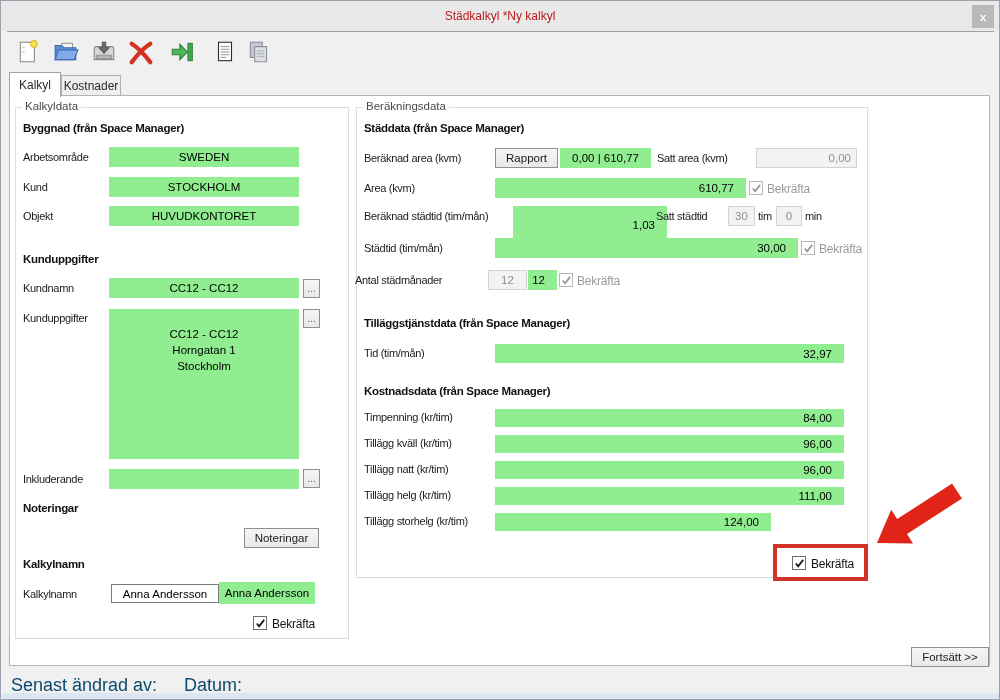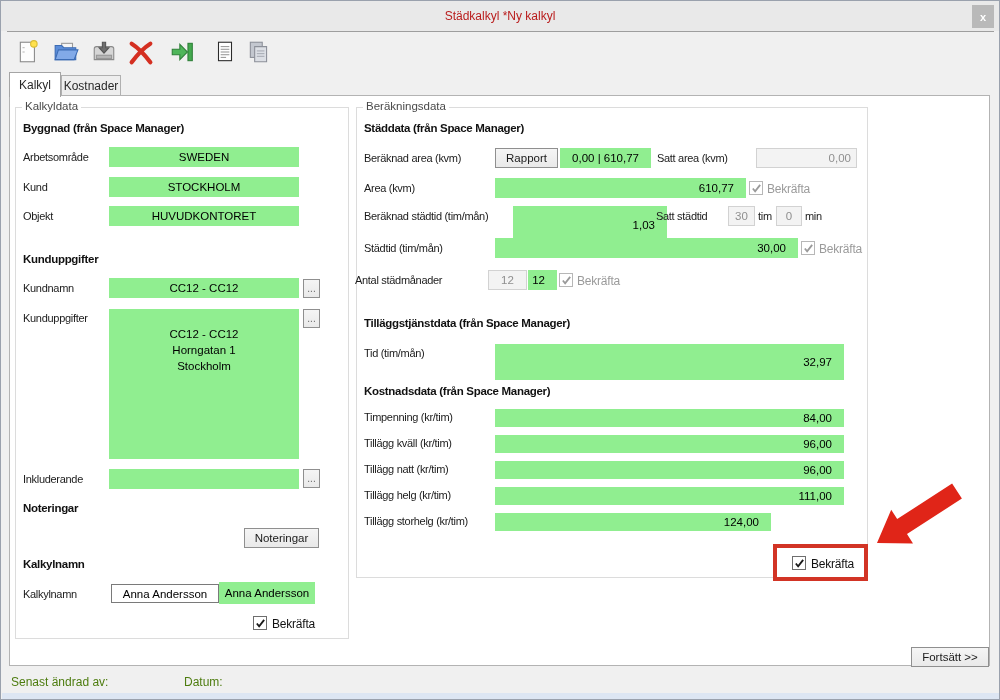--- a/index.html
+++ b/index.html
@@ -26,21 +26,21 @@
   .grayfield.center{justify-content:center;}
   .btn{background:linear-gradient(#f5f5f5,#e9e9e9);border:1px solid #8f8f8f;font-size:11.5px;color:#1b1b1b;display:flex;align-items:center;justify-content:center;cursor:default;}
   .btn.small{color:#6a6a6a;font-size:10px;line-height:4px;}
   .chk{width:14px;height:14px;background:#fff;border:1px solid #6e6e6e;display:flex;align-items:center;justify-content:center;}
   .chk.disabled{border-color:#b7b7b7;}
   .chklabel{font-size:12px;letter-spacing:-0.2px;color:#111;white-space:nowrap;}
   .chklabel.gray{color:#9a9a9a;}
   .txtinput{border:1px solid #7a7a7a;background:#fff;font-size:11.5px;text-align:center;font-family:"Liberation Sans",sans-serif;padding:0;}
   .gbigbox{background:#90EE90;text-align:center;font-size:11.5px;color:#000;line-height:16px;}
   .redrect{border:4px solid #d23425;background:transparent;}
-  .statustext{font-size:12px;color:#4d7c0f;white-space:nowrap;}
+  .statustext{font-size:18px;color:#0c4a6e;white-space:nowrap;}
   .bottomstrip{left:1px;top:692px;width:997px;height:7px;background:#dde6f3;}
 </style>
 </head>
 <body>
 
 <div id="window">
 
   <div class="abs titlebar"></div>
   <div class="abs title">Städkalkyl *Ny kalkyl</div>
   <div class="abs closebtn">x</div>
@@ -194,21 +194,21 @@
   <div class="abs chk disabled" style="left:558px;top:272px;">
     <svg width="11" height="11" viewBox="0 0 12 12">
         <path d="M2 6 L4.5 9 L10 2" stroke="#9a9a9a" stroke-width="2" fill="none"></path>
       </svg>
   </div>
   <div class="abs chklabel gray" style="left:576px;top:273px;">Bekräfta</div>
 
   <div class="abs hdr" style="left:363px;top:316px;">Tilläggstjänstdata (från Space Manager)</div>
 
   <div class="abs lbl" style="left:363px;top:346px;">Tid (tim/mån)</div>
-  <div class="abs gfield right" style="left:494px;top:343px;width:349px;height:36px;">32,97</div>
+  <div class="abs gfield right" style="left:494px;top:343px;width:349px;height:19px;">32,97</div>
 
   <div class="abs hdr" style="left:363px;top:384px;">Kostnadsdata (från Space Manager)</div>
 
   <div class="abs lbl" style="left:363px;top:410px;">Timpenning (kr/tim)</div>
   <div class="abs gfield right" style="left:494px;top:408px;width:349px;height:18px;">84,00</div>
 
   <div class="abs lbl" style="left:363px;top:436px;">Tillägg kväll (kr/tim)</div>
   <div class="abs gfield right" style="left:494px;top:434px;width:349px;height:18px;">96,00</div>
 
   <div class="abs lbl" style="left:363px;top:462px;">Tillägg natt (kr/tim)</div>

